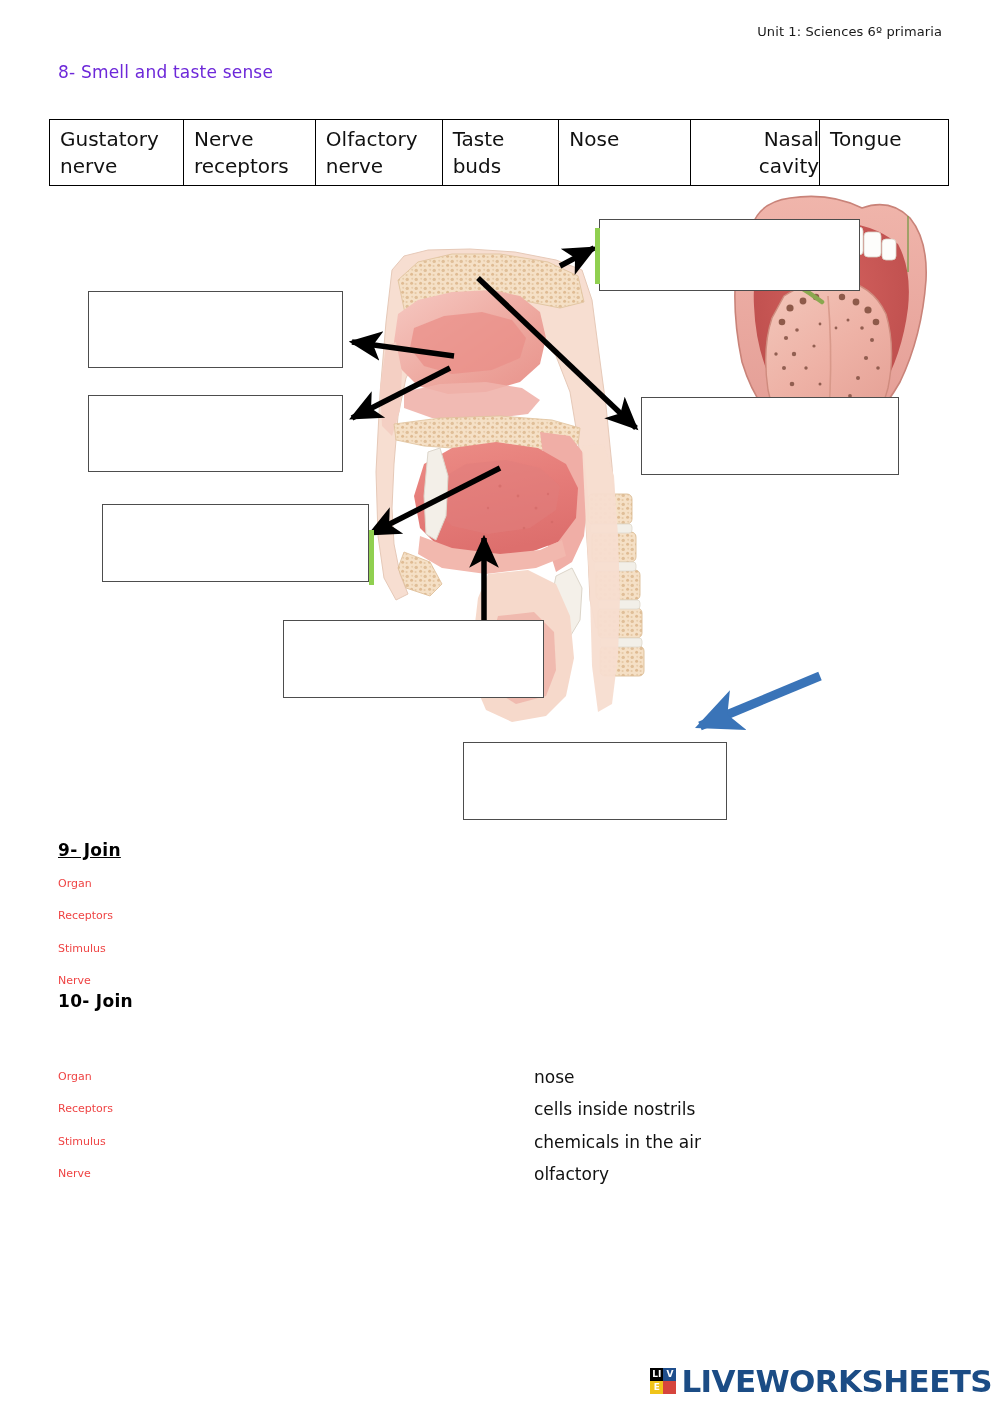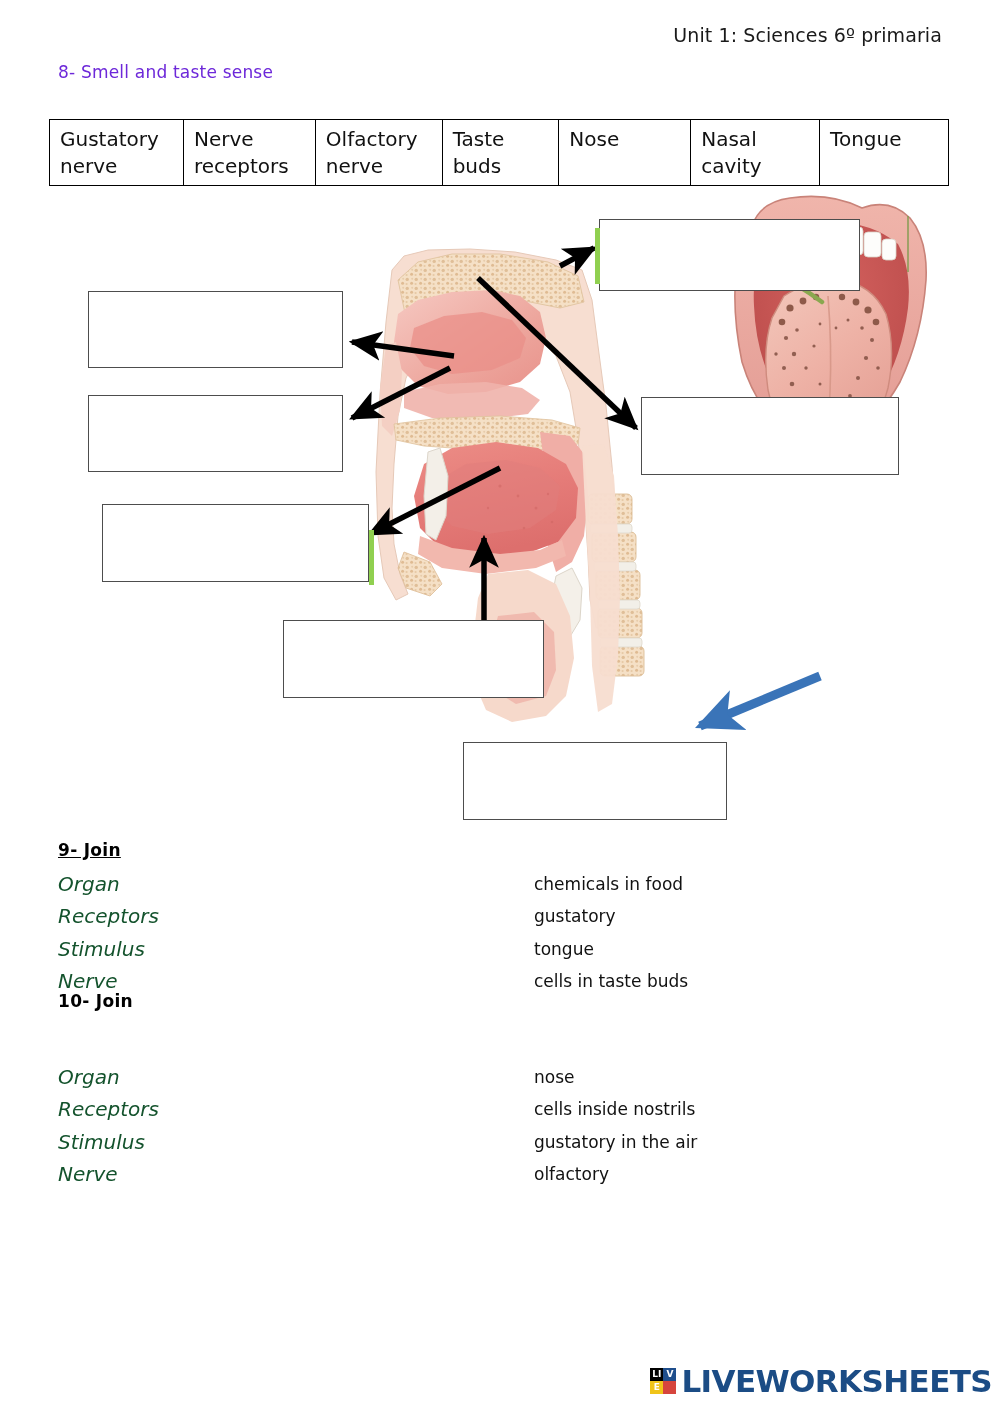--- a/index.html
+++ b/index.html
@@ -14,21 +14,21 @@
     color: #000;
     overflow: hidden;
   }
   .page { position: relative; width: 1000px; height: 1413px; background:#fff; }
 
   
   .unit-header {
     position: absolute;
     right: 58px; top: 24px;
     font-family: "DejaVu Sans", "Liberation Sans", sans-serif;
-    font-size: 19px;
+    font-size: 13px;
     color: #1a1a1a;
     letter-spacing: 0.1px;
   }
 
   .worksheet-title {
     position: absolute;
     left: 58px; top: 62px;
     font-family: "DejaVu Sans", "Liberation Sans", sans-serif;
     font-size: 17px;
     color: #6d28d9;
@@ -50,21 +50,21 @@
     font-size: 20px;
     line-height: 1.37;
     font-family: "DejaVu Sans", "Liberation Sans", sans-serif;
     color: #111;
   }
   .wb-w1 { width: 132px; }
   .wb-w2 { width: 130px; margin-top: 15px; }
   .wb-w3 { width: 125px; }
   .wb-w4 { width: 115px; }
   .wb-w5 { width: 130px; }
-  .wb-w6 { width: 127px; }
+  .wb-w6 { width: 127px; text-align: right; }
   .wb-w7 { width: 127px; }
 
   
   .diagram-area {
     position: absolute;
     left: 0; top: 196px;
     width: 1000px; height: 640px;
   }
 
   
@@ -87,23 +87,22 @@
     position: absolute;
     left: 58px;
     font-size: 17px;
     font-weight: bold;
     color: #000;
     letter-spacing: 0.3px;
   }
   .join-left {
     position: absolute;
     left: 58px;
-    font-size: 20px;
-    color: #14532d;
-    font-style: italic;
+    font-size: 11px;
+    color: #ef4444;
   }
   .join-right {
     position: absolute;
     left: 534px;
     font-size: 17px;
     color: #111;
   }
   .join-row { height: 32.4px; line-height: 32.4px; white-space: nowrap; }
 
   
@@ -407,38 +406,32 @@
     <div class="answer-box" style="left:463px; top:546px; width:264px; height:78px;"></div>
   </div>
 
   <div class="join-head" style="top:840px;text-decoration:underline;">9-  Join</div>
   <div class="join-left" style="top:868px;">
     <div class="join-row">Organ</div>
     <div class="join-row">Receptors</div>
     <div class="join-row">Stimulus</div>
     <div class="join-row">Nerve</div>
   </div>
-  <div class="join-right" style="top:868px;">
-    <div class="join-row">chemicals in food</div>
-    <div class="join-row">gustatory</div>
-    <div class="join-row">tongue</div>
-    <div class="join-row">cells in taste buds</div>
-  </div>
 
   <div class="join-head" style="top:991px;">10-  Join</div>
   <div class="join-left" style="top:1061px;">
     <div class="join-row">Organ</div>
     <div class="join-row">Receptors</div>
     <div class="join-row">Stimulus</div>
     <div class="join-row">Nerve</div>
   </div>
   <div class="join-right" style="top:1061px;">
     <div class="join-row">nose</div>
     <div class="join-row">cells inside nostrils</div>
-    <div class="join-row">gustatory in the air</div>
+    <div class="join-row">chemicals in the air</div>
     <div class="join-row">olfactory</div>
   </div>
 
   <div class="lw-logo">
     <div class="lw-badge">
       <div class="lw-cell lw-c1">LI</div>
       <div class="lw-cell lw-c2">V</div>
       <div class="lw-cell lw-c3">E</div>
       <div class="lw-cell lw-c4"></div>
     </div>

